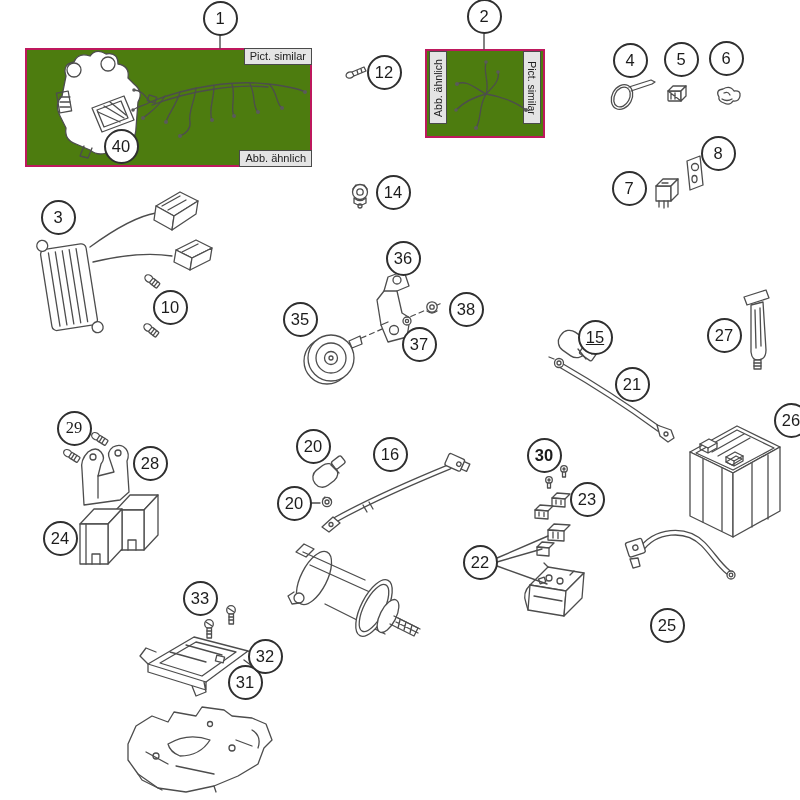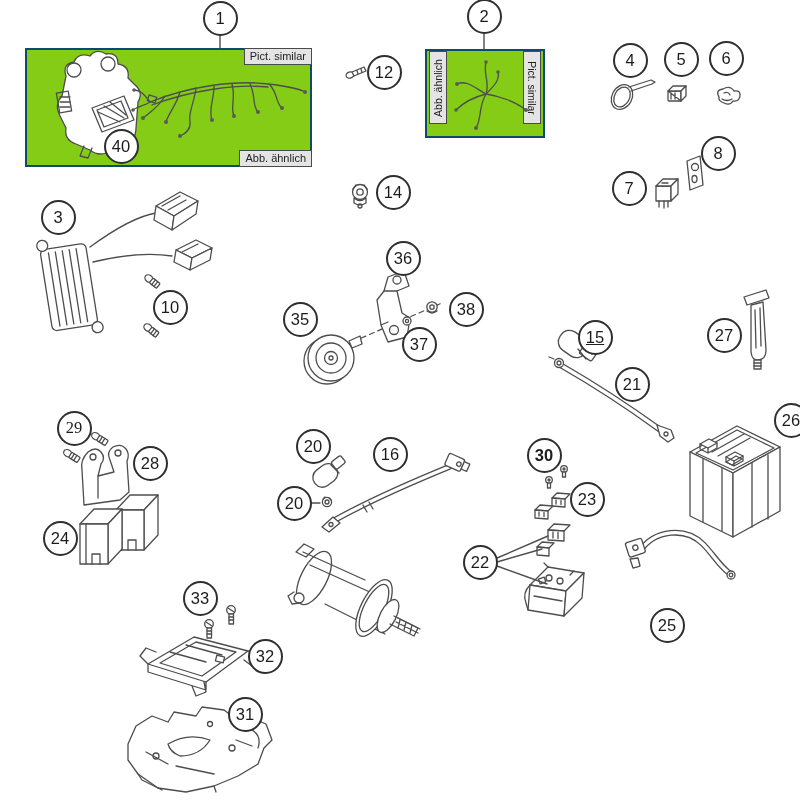--- a/index.html
+++ b/index.html
@@ -13,21 +13,21 @@
   .art .cable-out{stroke-width:6;}
   .art .cable-in{stroke:#ffffff;stroke-width:3.4;}
   .art .dashed{stroke-dasharray:5 4;stroke-width:1.2;}
   .art .leader{stroke-width:1.4;}
   
   .callout{position:absolute;width:35px;height:35px;margin:-17.5px 0 0 -17.5px;
            border:2px solid #2f2f2f;border-radius:50%;background:#fff;
            display:flex;align-items:center;justify-content:center;
            font-size:16.5px;color:#1c1c1c;z-index:3;box-sizing:border-box;cursor:pointer;}
   
-  .inset{position:absolute;border:2px solid #0c4a6e;background:#84cc16;z-index:1;box-sizing:border-box;}
+  .inset{position:absolute;border:2px solid #be185d;background:#4d7c0f;z-index:1;box-sizing:border-box;}
   .taglabel{position:absolute;background:#e4e4e4;border:1px solid #4a4a4a;color:#222;
             font-size:11px;line-height:1;padding:2px 5px;white-space:nowrap;z-index:2;}
   .strip{position:absolute;background:#e4e4e4;border:1px solid #4a4a4a;width:16px;z-index:2;}
   .strip span{position:absolute;left:50%;top:50%;font-size:10.5px;color:#222;white-space:nowrap;}
   .strip.l span{transform:translate(-50%,-50%) rotate(-90deg);}
   .strip.r span{transform:translate(-50%,-50%) rotate(90deg);}
 </style>
 </head>
 <body>
 
@@ -410,21 +410,21 @@
   <div class="callout" style="left:632px;top:384px;">21</div>
   <div class="callout" style="left:480px;top:562px;">22</div>
   <div class="callout" style="left:587px;top:499px;">23</div>
   <div class="callout" style="left:60px;top:538px;">24</div>
   <div class="callout" style="left:667px;top:560px;margin-top:48px;">25</div>
   <div class="callout" style="left:791px;top:420px;">26</div>
   <div class="callout" style="left:724px;top:335px;">27</div>
   <div class="callout" style="left:150px;top:463px;">28</div>
   <div class="callout" style="left:74px;top:428px;font-family:Liberation Serif, serif;">29</div>
   <div class="callout" style="left:544px;top:455px;font-weight:bold;">30</div>
-  <div class="callout" style="left:245px;top:714px;">31</div>
+  <div class="callout" style="left:245px;top:682px;">31</div>
   <div class="callout" style="left:265px;top:656px;">32</div>
   <div class="callout" style="left:200px;top:598px;text-align:center;">33</div>
   <div class="callout" style="left:300px;top:319px;">35</div>
   <div class="callout" style="left:403px;top:258px;">36</div>
   <div class="callout" style="left:419px;top:344px;">37</div>
   <div class="callout" style="left:466px;top:309px;">38</div>
   <div class="callout" style="left:121px;top:146px;">40</div>
 
 </div>
 

